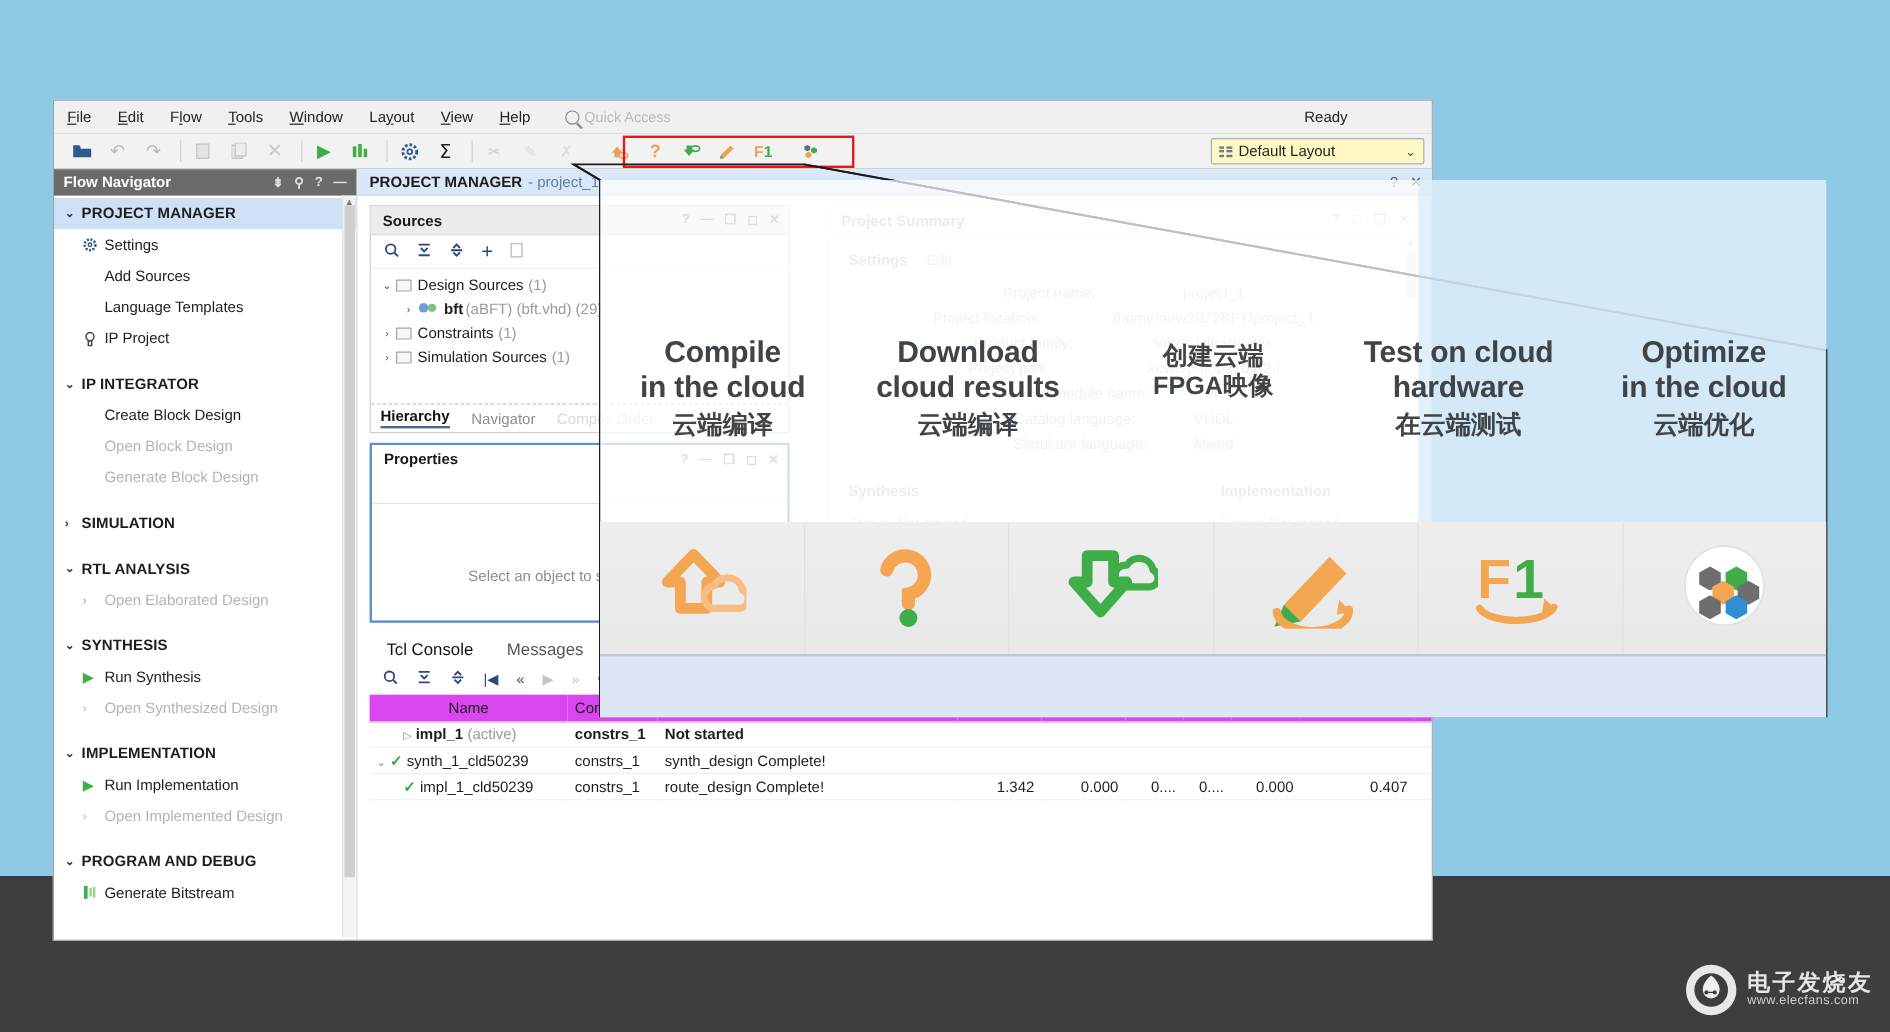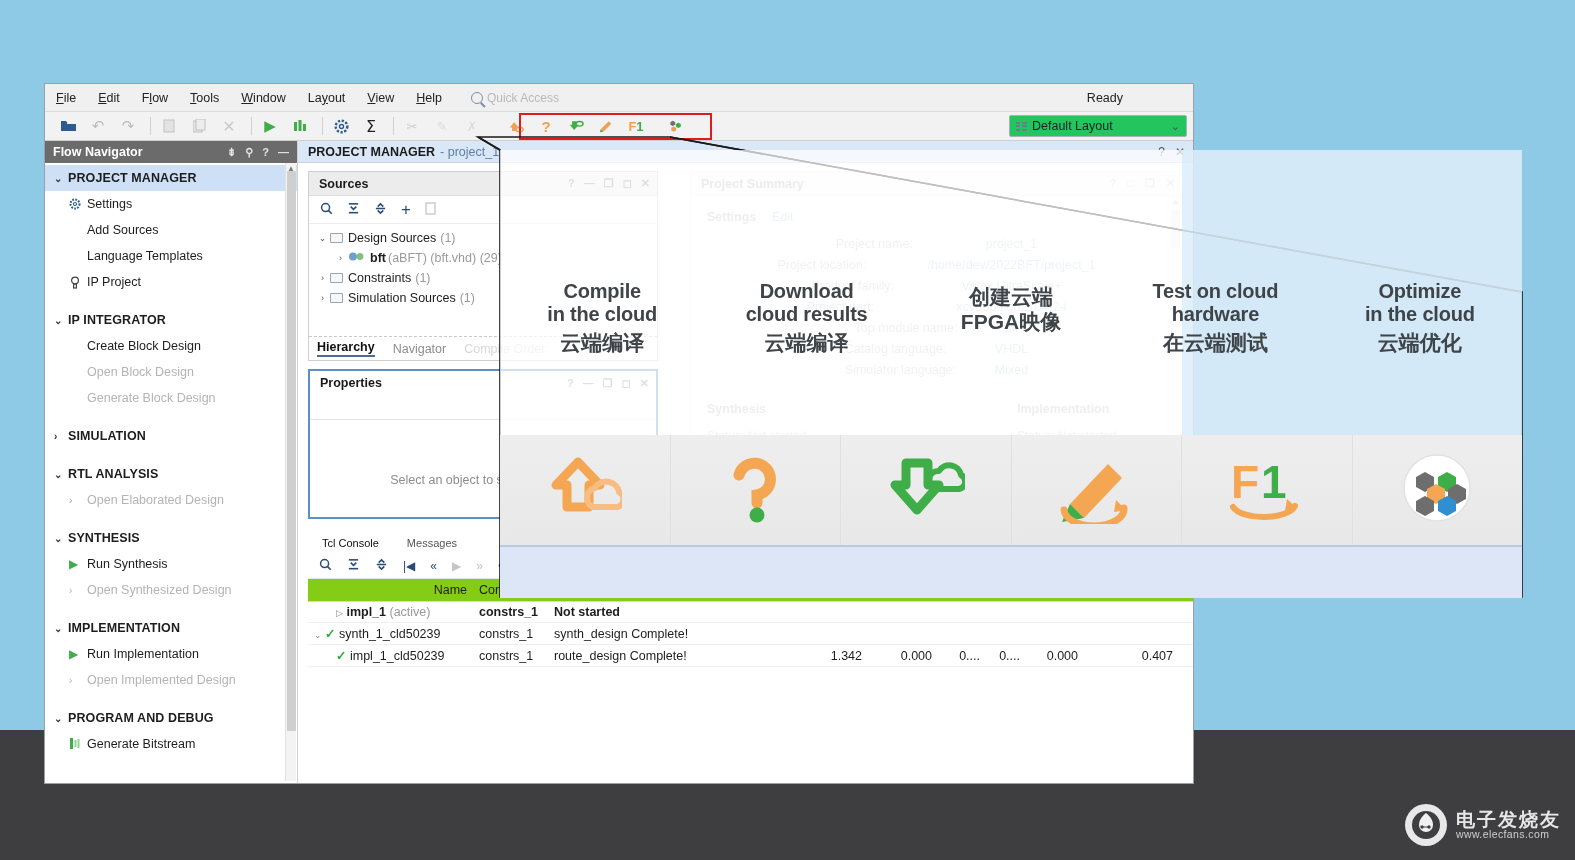--- a/index.html
+++ b/index.html
@@ -59,21 +59,21 @@
     font-size:14px; position:relative;
   }
   .tb-sep { width:1px;height:18px;background:#d0d0d0;margin:0 5px; }
 
   #red-box {
     position:absolute; left:474px; top:1px; width:193px; height:27px;
     border:2.5px solid #e01b1b; background:transparent; pointer-events:none;
   }
   #layout-select {
     position:absolute; right:6px; top:3px; width:178px; height:22px;
-    background:#22c55e; border:1px solid #a9b0b8; border-radius:2px;
+    background:#fef9c3; border:1px solid #a9b0b8; border-radius:2px;
     display:flex; align-items:center; padding:0 6px; font-size:12.5px; color:#222;
   }
   #layout-select .ls-grid {
     width:11px;height:9px;margin-right:5px;
     background:
       linear-gradient(#6f7b88 0 0) 0 0/4px 2px no-repeat,
       linear-gradient(#6f7b88 0 0) 6px 0/5px 2px no-repeat,
       linear-gradient(#6f7b88 0 0) 0 3.5px/4px 2px no-repeat,
       linear-gradient(#6f7b88 0 0) 6px 3.5px/5px 2px no-repeat,
       linear-gradient(#6f7b88 0 0) 0 7px/4px 2px no-repeat,
@@ -179,29 +179,29 @@
   .sum-row { display:flex; height:21px; align-items:center;justify-content:center; }
   .sum-k { width:150px; color:#555; }
   .sum-v { color:#3a6ea5; }
   #sum-scroll { position:absolute; right:1px; top:24px; width:11px; bottom:1px; background:#f3f3f3; }
   #sum-thumb { position:absolute; left:1px; top:14px; width:9px; height:38px; background:#cfcfcf; }
 
   
   #runs-area { position:absolute; left:10px; top:386px; right:2px; bottom:0; }
   #runs-tabs { height:26px; display:flex; align-items:flex-end; gap:0; }
   #runs-tabs .rt {
-    padding:4px 14px; font-size:11px; color:#555;
+    padding:4px 14px; font-size:14px; color:#555;
   }
   #runs-tabs .rt.active { color:#111; }
   #runs-tools { height:26px; display:flex; align-items:center; gap:15px; padding-left:11px;
      border-bottom:1px solid #e6e6e6;}
   table#runs-table { border-collapse:collapse; width:100%; table-layout:fixed; }
   #runs-table th {
-    font-size:12.5px; font-weight:normal; color:#1d1d1d; text-align:right;
-    padding:4px 6px; border-bottom:1px solid #d7d7d7; background:#84cc16;
+    font-size:12.5px; font-weight:normal; color:#1d1d1d; text-align:center;
+    padding:4px 6px; border-bottom:1px solid #d7d7d7; background:#d946ef;
   }
   #runs-table td {
     font-size:12.5px; color:#1d1d1d; padding:3px 6px;
     border-bottom:1px solid #f0f0f0; white-space:nowrap; overflow:hidden;
   }
   .num { text-align:right; }
   .bold { font-weight:bold; }
   .dimtxt { color:#9a9a9a; }
   .tri { color:#888; font-size:9px; }
   .chk { color:#2fa83c; font-weight:bold; }
@@ -214,21 +214,21 @@
   }
   #co-white { position:absolute; inset:0; background:rgba(255,255,255,.72); }
   #co-tint  { position:absolute; left:682px; top:0; width:340px; height:390px;
               background:rgba(200,228,245,.55); }
   #co-labels {
     position:absolute; left:0; top:130px; width:1022px; height:115px;
     display:flex;
   }
   .co-col { flex:1; text-align:center; }
   .co-en {
-    font-size:20px; font-weight:bold; color:#3f4448; line-height:1.16;
+    font-size:25px; font-weight:bold; color:#3f4448; line-height:1.16;
     letter-spacing:-.2px;
   }
   .co-cn {
     font-size:21px; font-weight:bold; color:#3f4448; line-height:1.2; margin-top:4px;
   }
   #co-iconbar {
     position:absolute; left:0; top:285px; width:1022px; height:110px;
     display:flex; background:linear-gradient(#eeeeee,#e8e8e8);
   }
   #co-iconbar .co-icell {

